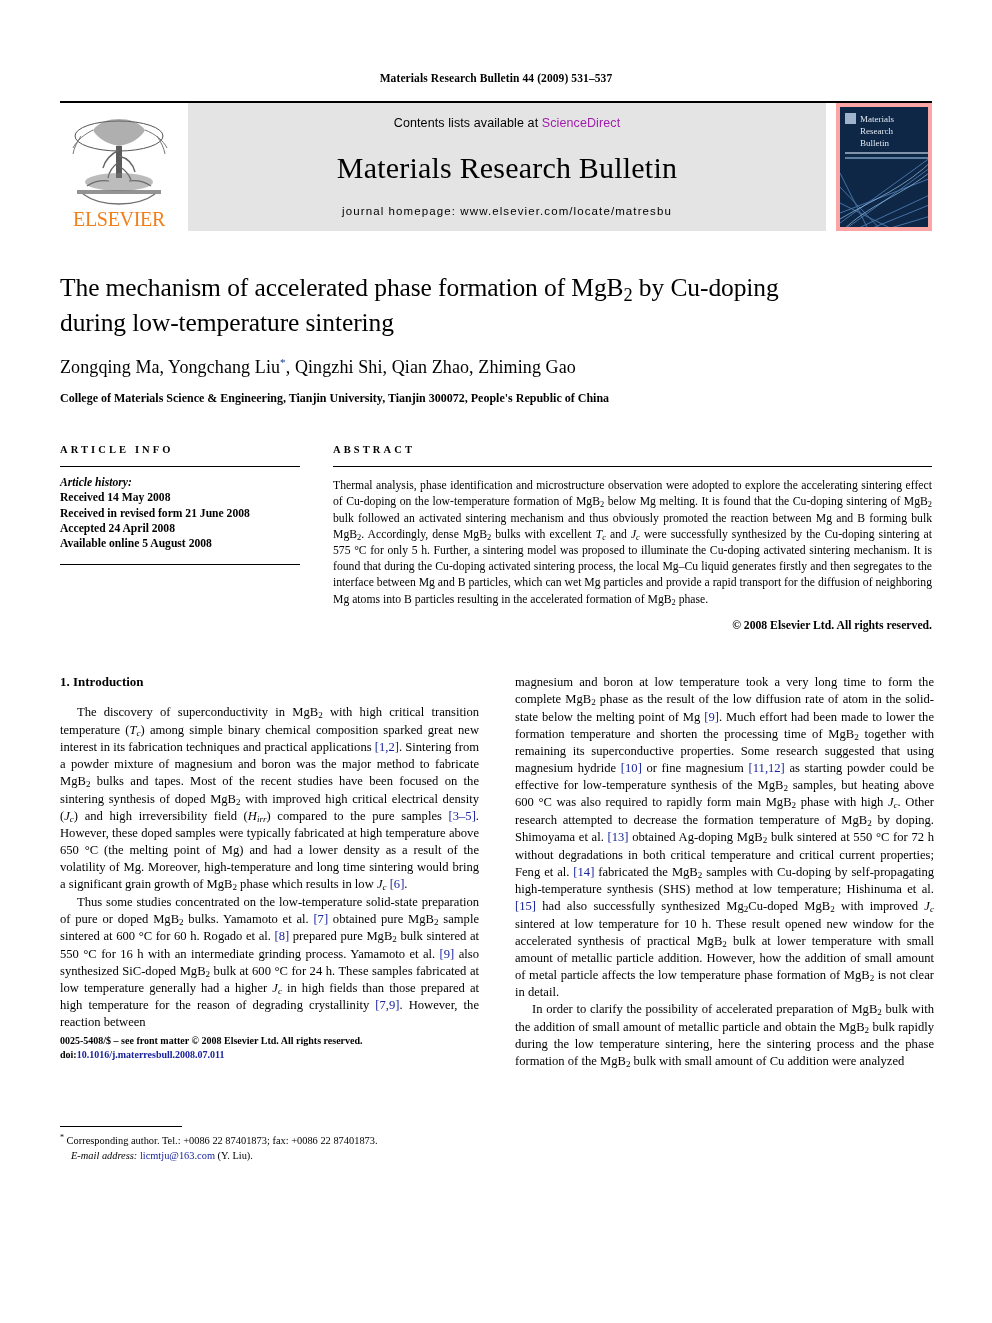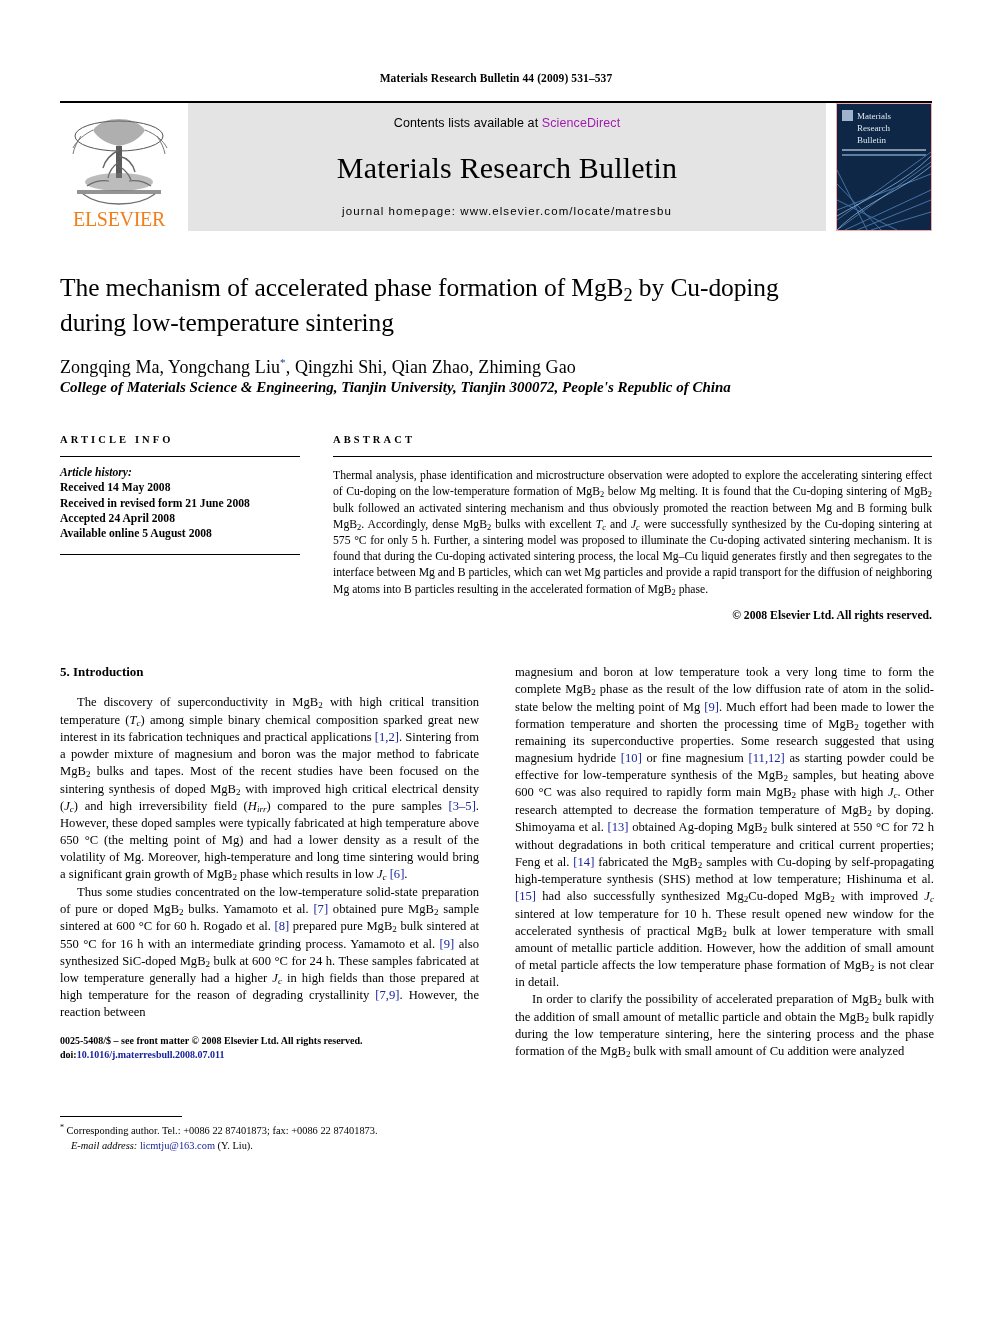--- a/index.html
+++ b/index.html
@@ -85,21 +85,21 @@
     letter-spacing: .2px;
   }
   .homepage-line {
     font-size: 11.5px;
     font-family: "Liberation Sans", sans-serif;
     letter-spacing: 1.1px;
   }
   .cover-thumb {
     width: 96px;
     flex: 0 0 96px;
-    border: 1px solid #fca5a5;
+    border: 4px solid #fca5a5;
     background: #7dd3fc;
     position: relative;
     overflow: hidden;
     box-sizing: border-box;
   }
 
   
   .title-block { margin-top: 41px; }
   .art-title {
     font-size: 25.5px;
@@ -109,23 +109,22 @@
     letter-spacing: -0.1px;
   }
   .authors {
     margin-top: 17px;
     font-size: 18px;
     font-family: "Liberation Serif", serif;
     letter-spacing: .1px;
   }
   .corr-star { color: #123a8c; font-size: 11px; vertical-align: super; }
   .affiliation {
-    margin-top: 1px;
-    font-size: 15px;
-    font-style: italic;
+    margin-top: 13px;
+    font-size: 12px;
     font-weight: bold;
     font-family: "Liberation Serif", serif;
   }
 
   
   .info-abstract {
     margin-top: 38px;
     display: flex;
     gap: 33px;
   }
@@ -323,21 +322,21 @@
       <div class="sec-head">ABSTRACT</div>
       <div class="rule"></div>
       <div class="abstract-body">Thermal analysis, phase identification and microstructure observation were adopted to explore the accelerating sintering effect of Cu-doping on the low-temperature formation of MgB<span class="sub">2</span> below Mg melting. It is found that the Cu-doping sintering of MgB<span class="sub">2</span> bulk followed an activated sintering mechanism and thus obviously promoted the reaction between Mg and B forming bulk MgB<span class="sub">2</span>. Accordingly, dense MgB<span class="sub">2</span> bulks with excellent <span class="ital">T</span><span class="sub ital">c</span> and <span class="ital">J</span><span class="sub ital">c</span> were successfully synthesized by the Cu-doping sintering at 575 °C for only 5 h. Further, a sintering model was proposed to illuminate the Cu-doping activated sintering mechanism. It is found that during the Cu-doping activated sintering process, the local Mg–Cu liquid generates firstly and then segregates to the interface between Mg and B particles, which can wet Mg particles and provide a rapid transport for the diffusion of neighboring Mg atoms into B particles resulting in the accelerated formation of MgB<span class="sub">2</span> phase.</div>
       <div class="copyright">© 2008 Elsevier Ltd. All rights reserved.</div>
     </div>
   </div>
 
   <div class="body-cols">
 
     <div class="bcol">
-      <div class="sec-title">5. Introduction</div>
+      <div class="sec-title">1. Introduction</div>
       <p class="para">The discovery of superconductivity in MgB<span class="sub">2</span> with high critical transition temperature (<span class="ital">T</span><span class="sub ital">c</span>) among simple binary chemical composition sparked great new interest in its fabrication techniques and practical applications <span class="ref">[1,2]</span>. Sintering from a powder mixture of magnesium and boron was the major method to fabricate MgB<span class="sub">2</span> bulks and tapes. Most of the recent studies have been focused on the sintering synthesis of doped MgB<span class="sub">2</span> with improved high critical electrical density (<span class="ital">J</span><span class="sub ital">c</span>) and high irreversibility field (<span class="ital">H</span><span class="sub ital">irr</span>) compared to the pure samples <span class="ref">[3–5]</span>. However, these doped samples were typically fabricated at high temperature above 650 °C (the melting point of Mg) and had a lower density as a result of the volatility of Mg. Moreover, high-temperature and long time sintering would bring a significant grain growth of MgB<span class="sub">2</span> phase which results in low <span class="ital">J</span><span class="sub ital">c</span> <span class="ref">[6]</span>.</p>
       <p class="para">Thus some studies concentrated on the low-temperature solid-state preparation of pure or doped MgB<span class="sub">2</span> bulks. Yamamoto et al. <span class="ref">[7]</span> obtained pure MgB<span class="sub">2</span> sample sintered at 600 °C for 60 h. Rogado et al. <span class="ref">[8]</span> prepared pure MgB<span class="sub">2</span> bulk sintered at 550 °C for 16 h with an intermediate grinding process. Yamamoto et al. <span class="ref">[9]</span> also synthesized SiC-doped MgB<span class="sub">2</span> bulk at 600 °C for 24 h. These samples fabricated at low temperature generally had a higher <span class="ital">J</span><span class="sub ital">c</span> in high fields than those prepared at high temperature for the reason of degrading crystallinity <span class="ref">[7,9]</span>. However, the reaction between</p>
 
       <div class="footnote-wrap">
         <div class="fn-rule"></div>
         <div class="footnote">
           <span class="star">*</span>
           <span>Corresponding author. Tel.: +0086 22 87401873; fax: +0086 22 87401873.</span><br>
           <span class="em">E-mail address:</span>
           <span class="link">licmtju@163.com</span>

